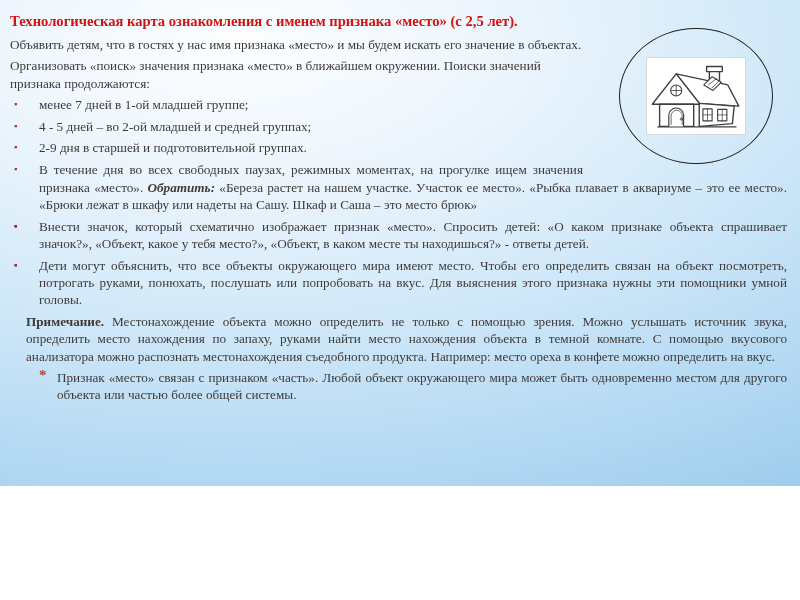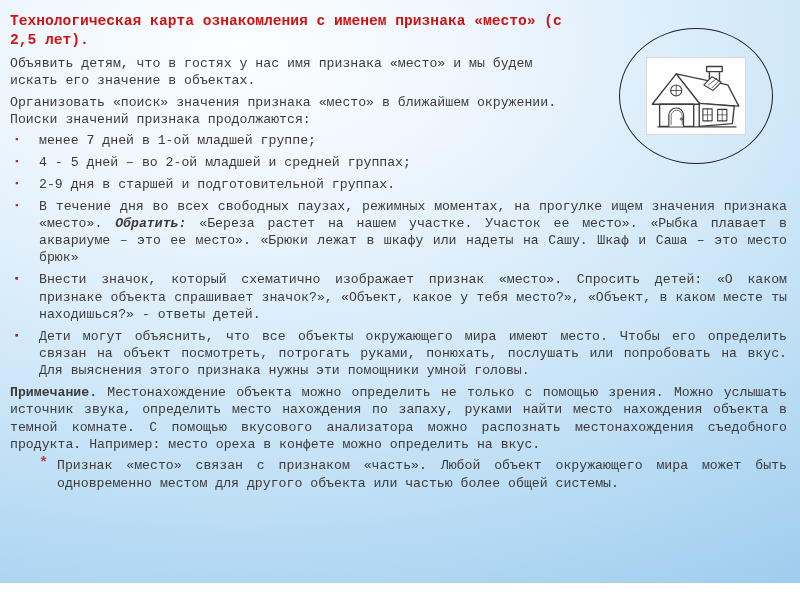--- a/index.html
+++ b/index.html
@@ -1,21 +1,21 @@
 <!DOCTYPE html>
 <html><head>
 <meta charset="utf-8">
 <style>
   html,body{margin:0;padding:0;}
   body{width:800px;height:600px;overflow:hidden;}
   .slide{
-    width:800px;height:583px;position:relative;overflow:hidden;
+    width:800px;height:486px;position:relative;overflow:hidden;
     background:radial-gradient(140% 120% at 30% 8%,
       #fcfeff 0%, #eef6fd 22%, #d2e9f9 48%, #b2d8f3 75%, #95c7ea 100%);
-    font-family:Liberation Mono, monospace;
+    font-family:Liberation Serif, serif;
   }
   .content{
     position:absolute;inset:0;
     padding:12px 13px 0 10px;
     color:#3e3a39;
     font-size:13.2px;line-height:17.3px;
   }
   .img-float{
     float:right;width:196px;height:156px;
     margin:0 0 4px 8px;position:relative;
@@ -40,21 +40,21 @@
   }
   .p{margin:0 0 4px 0;}
   .bullet{
     position:relative;padding-left:29px;
     margin:0 0 4.5px 0;text-align:justify;
   }
   .bullet .bm{
     position:absolute;left:4px;top:0;
     color:#9e2c2c;font-size:9px;line-height:17px;
   }
-  .note{margin:0 0 4px 0;text-align:justify;}
+  .note{margin:0 0 4px 16px;text-align:justify;}
   .note .nlabel{font-weight:bold;}
   .em-label{font-weight:bold;font-style:italic;}
   .footnote{
     position:relative;padding-left:47px;
     text-align:justify;margin:0;
   }
   .footnote .fm{
     position:absolute;left:29px;top:-2px;
     color:#c23a3a;font-weight:bold;font-size:15px;
   }

